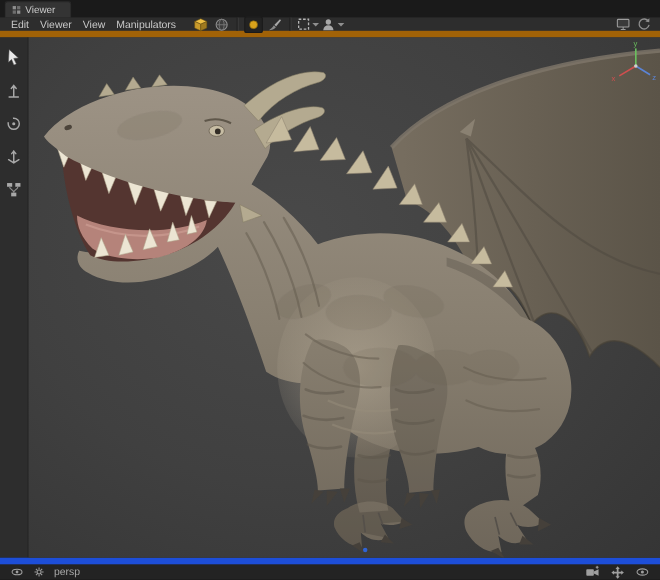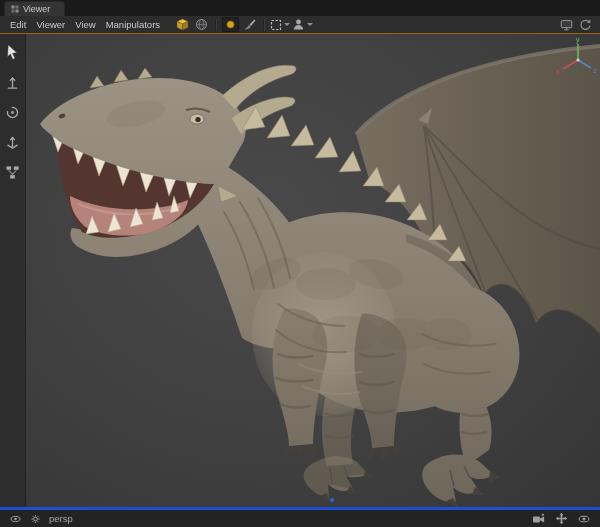--- a/index.html
+++ b/index.html
@@ -8,21 +8,21 @@
   .window { width:600px; height:527px; display:flex; flex-direction:column;
     background:#2d2d2d; outline:1px solid #0e0e0e; }
 
   
   .tabbar { height:16px; background:#1a1a1a; display:flex; align-items:flex-end; padding-left:4px; flex:0 0 16px; }
   .tab { height:15px; background:#343434; color:#c9c9c9; font-size:9px;
     display:flex; align-items:center; gap:4px; padding:0 14px 0 6px;
     border-radius:3px 3px 0 0; border:1px solid #272727; border-bottom:none; }
 
   
-  .toolbar { height:18px; flex:0 0 18px; background:#2d2d2d; border-bottom:1px solid #a16207;
+  .toolbar { height:18px; flex:0 0 18px; background:#2d2d2d; border-bottom:6px solid #a16207;
     display:flex; align-items:center; padding:0 5px; color:#c9c9c9; font-size:9.5px; }
   .menu { padding:2px 5px; border-radius:2px; white-space:nowrap; }
   .tbtn { height:15px; min-width:17px; display:flex; align-items:center; justify-content:center;
     border-radius:2px; margin:0 1px; }
   .tbtn.pressed { background:#222; box-shadow:inset 0 0 0 1px #1a1a1a; }
   .sep { width:0; height:12px; border-left:1px solid #222; border-right:1px solid #3c3c3c; margin:0 4px; }
   .caret { width:0; height:0; border-left:3px solid transparent; border-right:3px solid transparent;
     border-top:3.5px solid #8f8f8f; margin-left:2px; }
   .spacer { flex:1; }
 
@@ -30,21 +30,21 @@
   .main { flex:1 1 auto; display:flex; min-height:0; }
   .rail { width:26px; flex:0 0 26px; background:#2d2d2d; border-right:1px solid #242424;
     display:flex; flex-direction:column; align-items:center; padding-top:9px; gap:12px; }
   .railbtn { width:18px; height:18px; display:flex; align-items:center; justify-content:center; border-radius:2px; }
 
   .viewport { flex:1 1 auto; position:relative; overflow:hidden;
     background: radial-gradient(ellipse at 42% 38%, #494949 0%, #404040 55%, #353535 100%); }
   .viewport svg.scene { position:absolute; inset:0; width:100%; height:100%; display:block; }
 
   
-  .statusbar { height:20px; flex:0 0 20px; background:#232323; border-top:3px solid #1d4ed8;
+  .statusbar { height:20px; flex:0 0 20px; background:#232323; border-top:6px solid #1d4ed8;
     display:flex; align-items:center; padding:0 9px; gap:7px; color:#a9a9a9; font-size:9.5px; }
   .sb-right { margin-left:auto; display:flex; align-items:center; gap:9px; }
   .sicon { display:flex; align-items:center; justify-content:center; }
 </style>
 </head>
 <body>
 
 <div class="window">
 
   <div class="tabbar">

